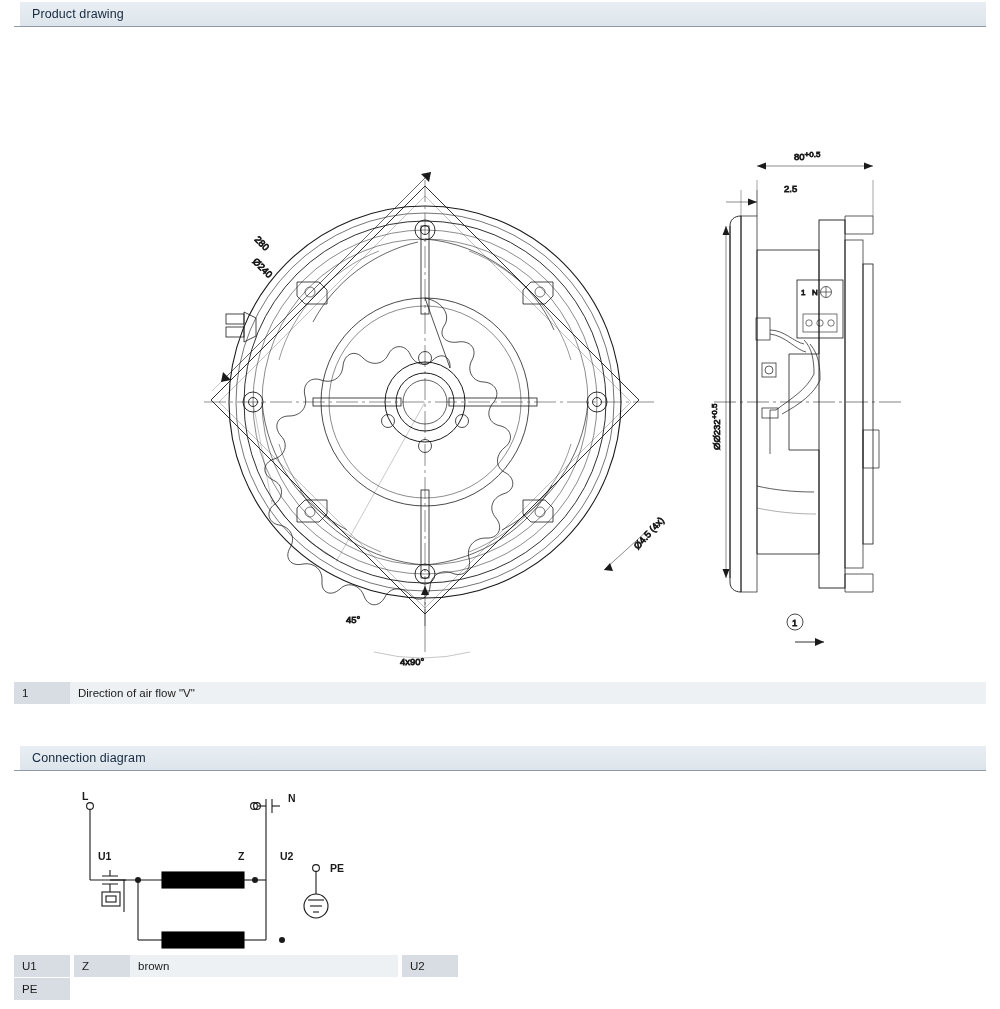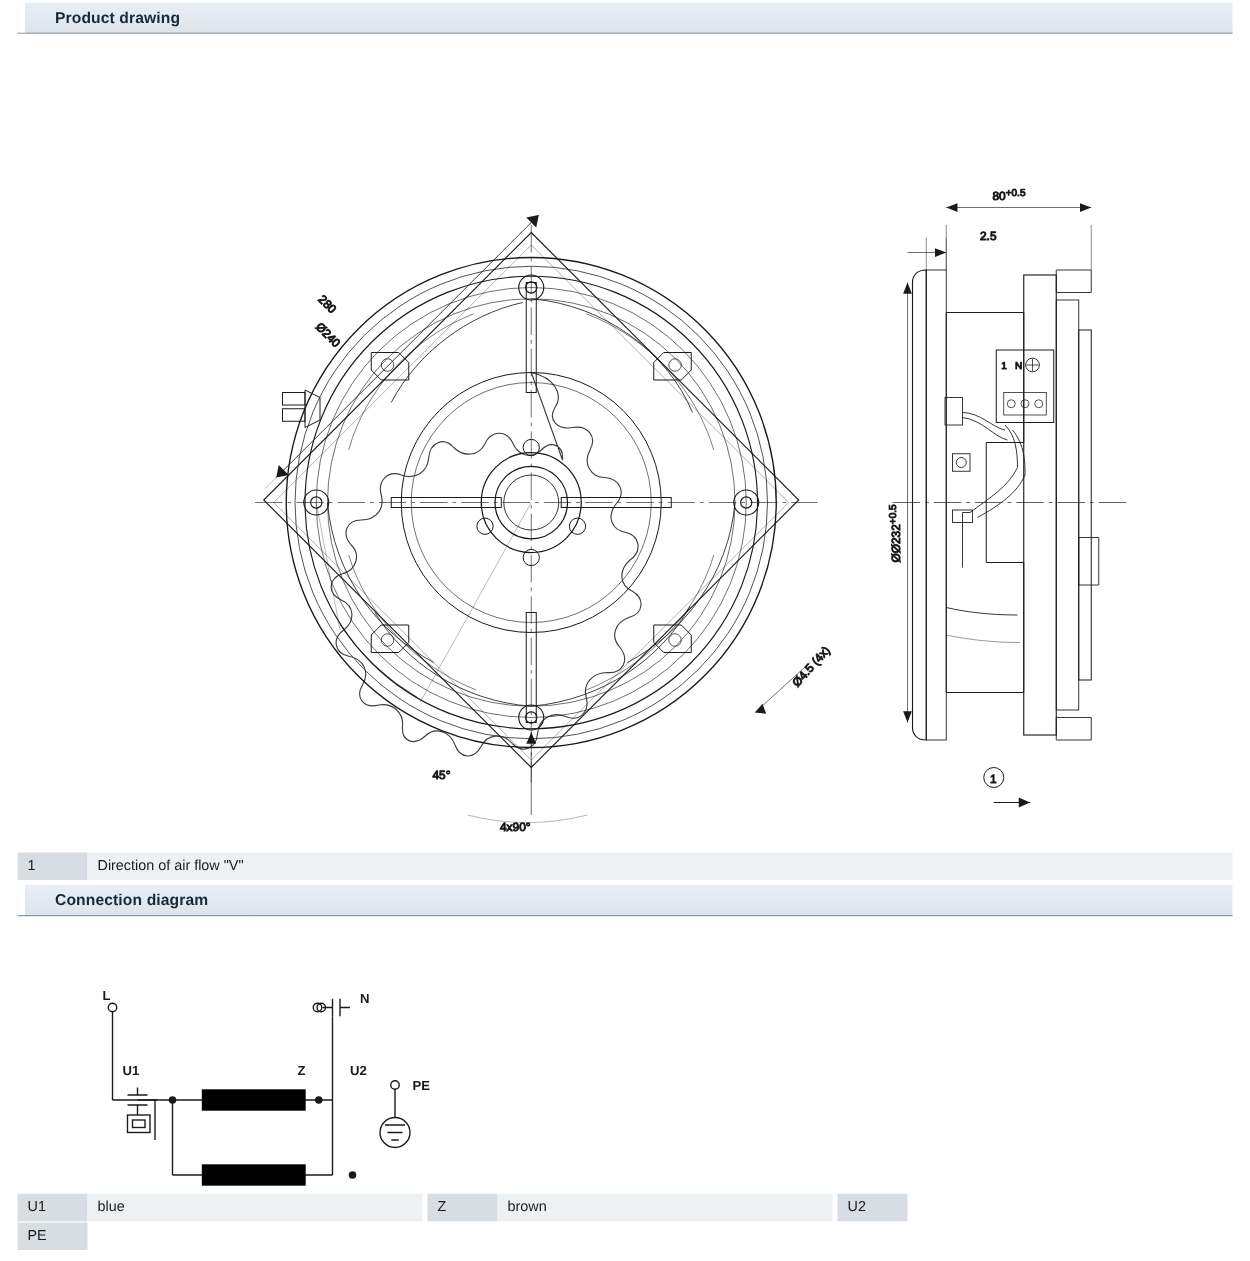--- a/index.html
+++ b/index.html
@@ -27,28 +27,28 @@
     display: flex;
     align-items: center;
   }
   .section-header .bar {
     width: 6px;
     height: 24px;
     background: #ffffff;
   }
   .section-header .title {
     font-size: 12.5px;
-    font-weight: bold;
+    font-weight: normal;
     color: #14293d;
-    padding-left: 24px;
+    padding-left: 12px;
     letter-spacing: 0.1px;
   }
 
   #hdr-drawing { top: 2px; }
-  #hdr-connection { top: 708px; align-items: center; }
+  #hdr-connection { top: 746px; align-items: center; }
 
   
   #drawing-area {
     position: absolute;
     left: 14px;
     top: 30px;
     width: 972px;
     height: 645px;
   }
   #drawing-area svg { display: block; }
@@ -415,21 +415,20 @@
   <text class="lbl" x="84" y="80">U1</text>
   <text class="lbl" x="224" y="80">Z</text>
   <text class="lbl" x="266" y="80">U2</text>
   <text class="lbl" x="316" y="92">PE</text>
 </svg>
 </div>
 
 <div id="wire-legend">
   <div class="trow">
     <div class="cell-key">U1</div>
-    <div class="cell-val">blue</div>
     <div class="cell-spacer"></div>
     <div class="cell-key">Z</div>
     <div class="cell-val">brown</div>
     <div class="cell-spacer"></div>
     <div class="cell-key">U2</div>
   </div>
   <div class="trow">
     <div class="cell-key">PE</div>
   </div>
 </div>

